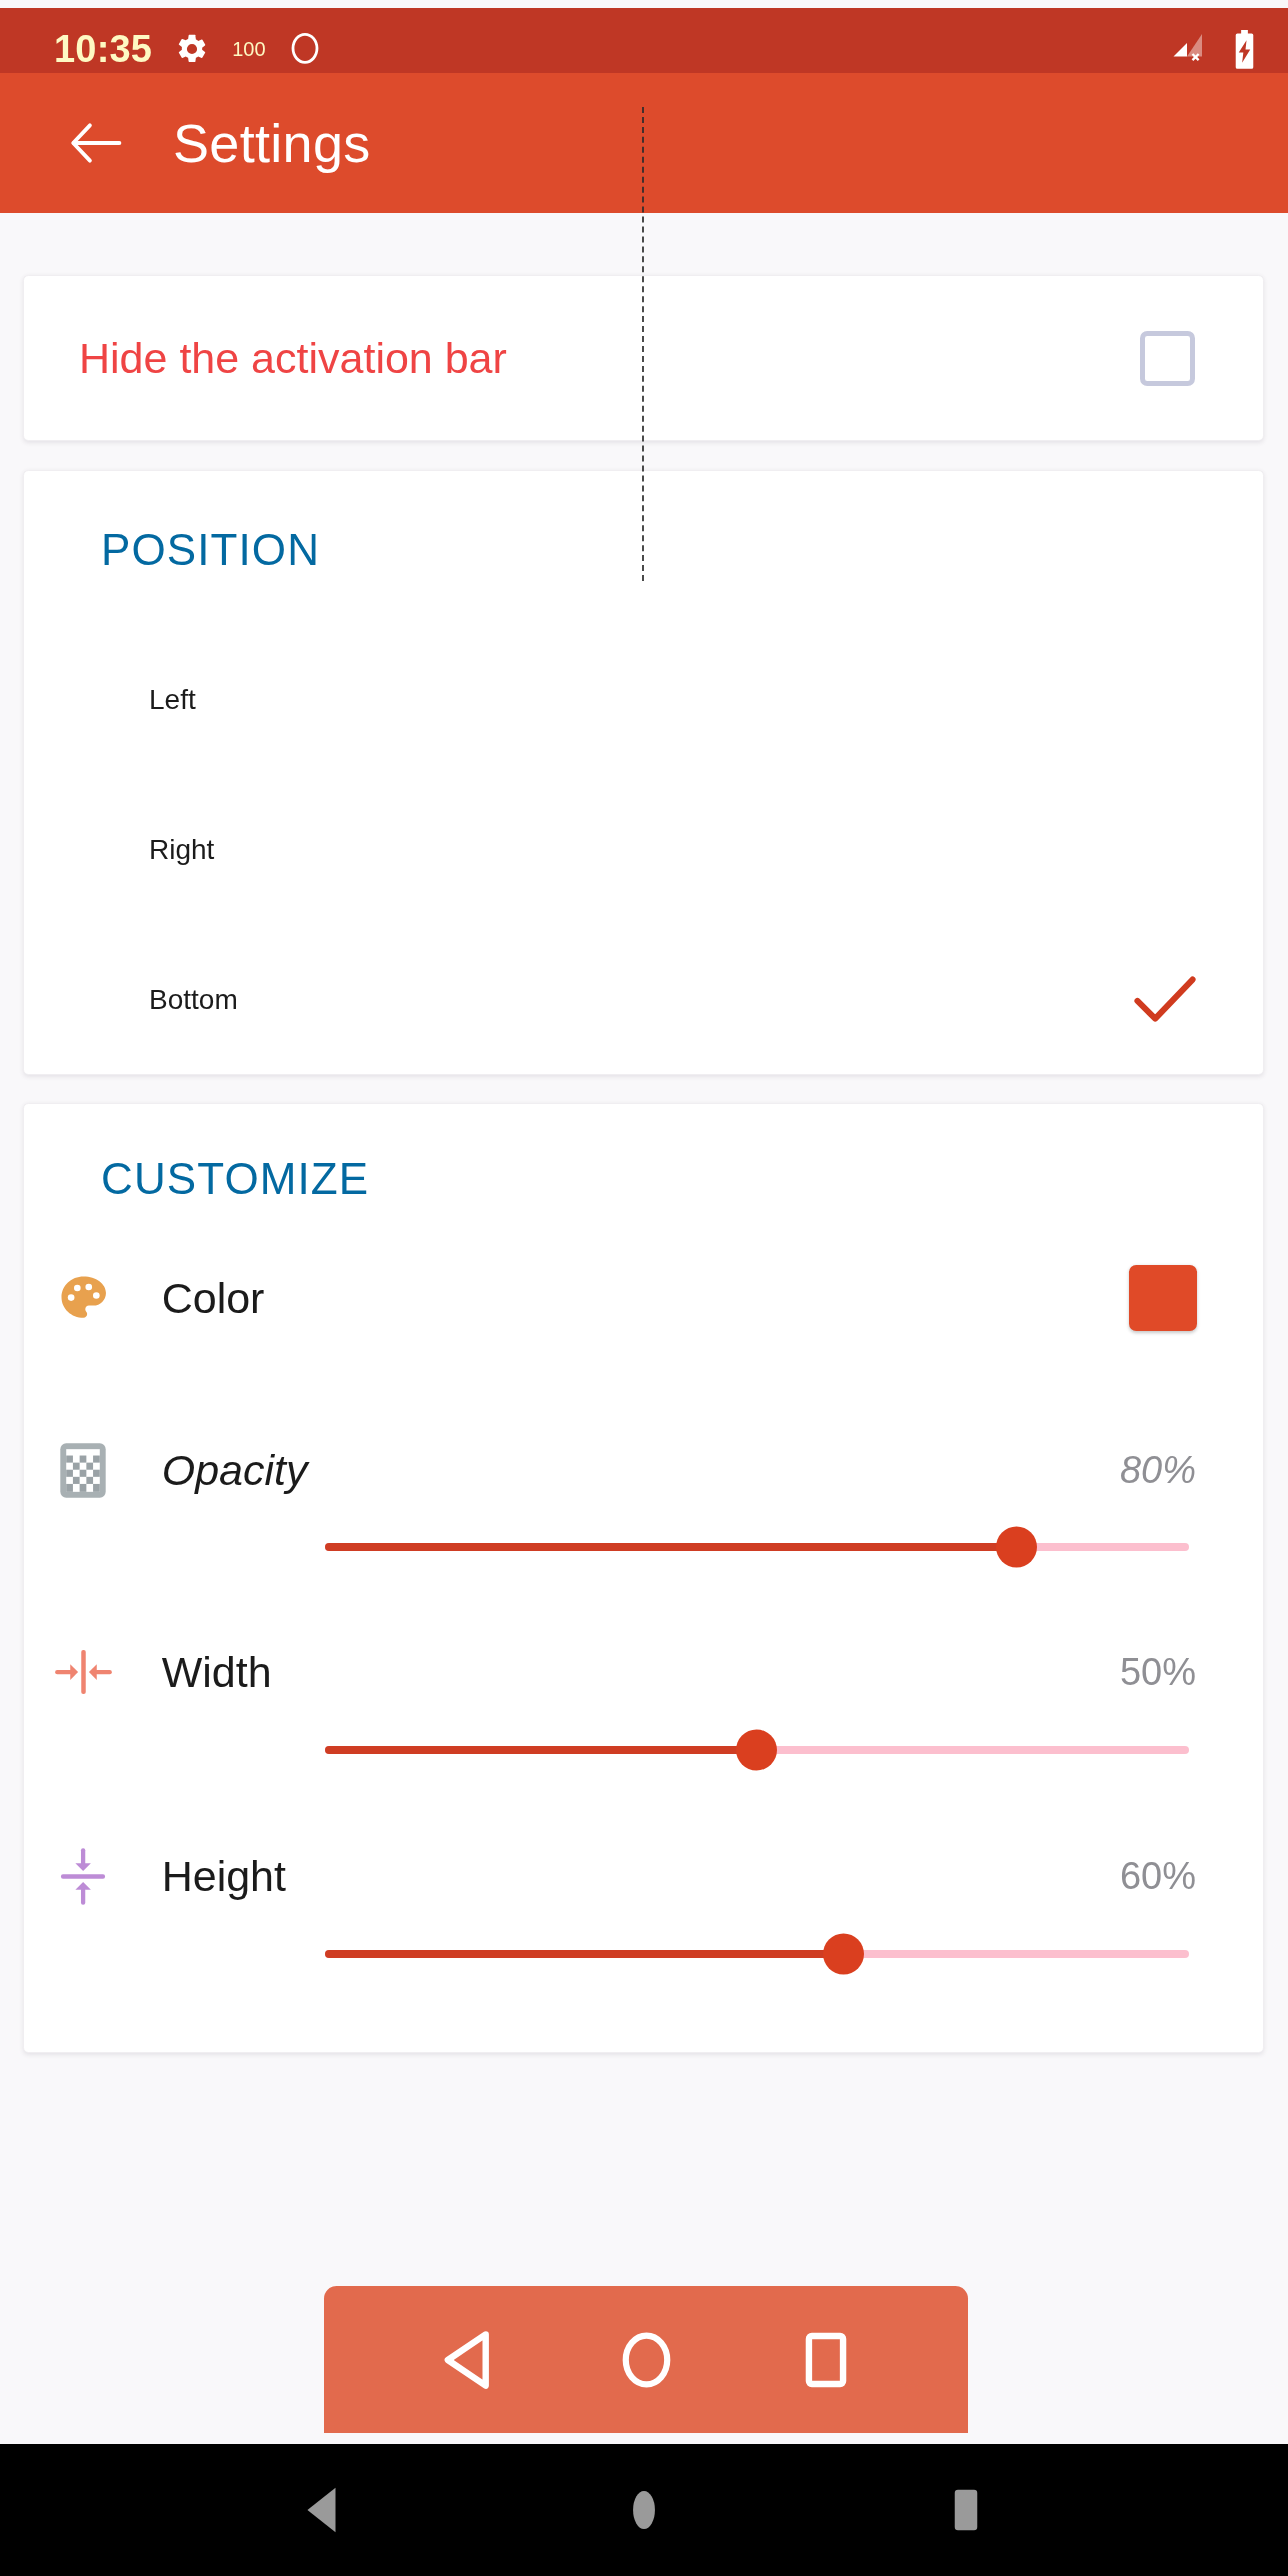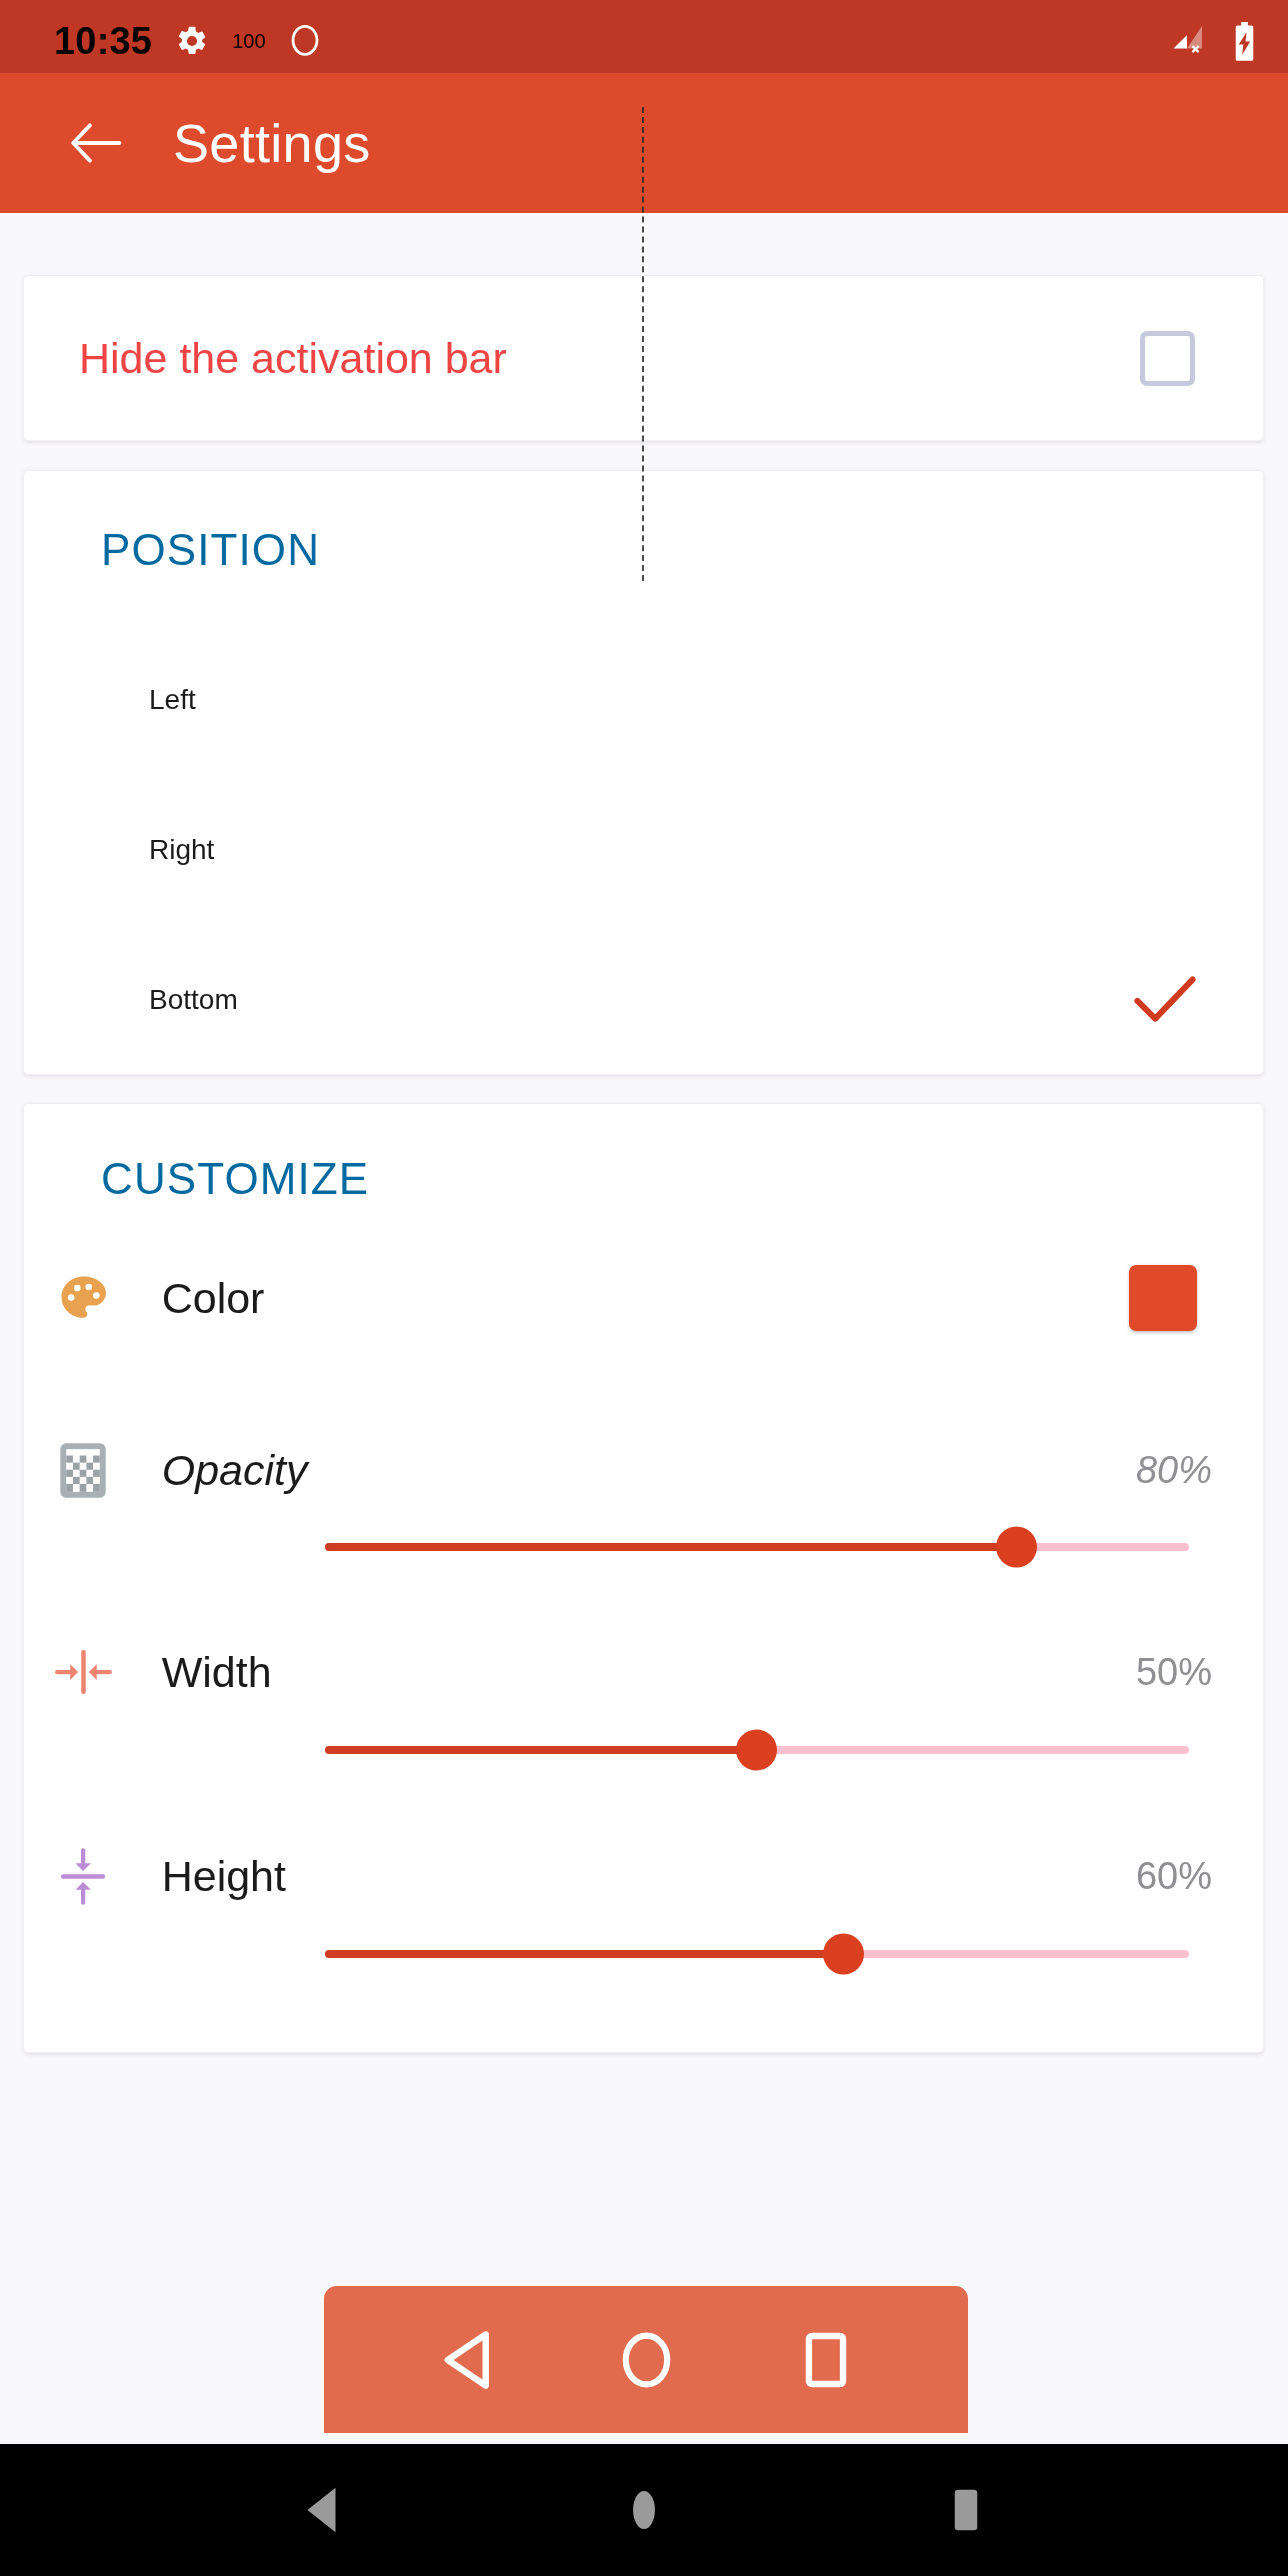--- a/index.html
+++ b/index.html
@@ -11,26 +11,26 @@
   }
   #screen {
     position:relative;
     width:1288px; height:2576px;
     background:#f9f8fa;
     overflow:hidden;
   }
 
   
   #status-bar {
-    position:absolute; left:0; top:0;
+    position:absolute; left:0; top:8px;
     width:1288px; height:73px;
     background:#bf3725;
     display:flex; align-items:center;
     padding:9px 30px 0 54px;
-    color:#000000;
+    color:#fef9c3;
   }
   #status-left { display:flex; align-items:center; gap:23px; flex:1; }
   .status-clock { font-size:38px; font-weight:600; letter-spacing:0.2px; line-height:1; }
   .status-num { font-size:20px; font-weight:400; line-height:1; }
   .gear-ic { width:34px; height:34px; display:block; }
   .circ-ic { width:32px; height:36px; display:block; }
   #status-right { display:flex; align-items:center; gap:23px; }
   .sig-ic { width:39px; height:36px; display:block; }
   .bat-ic { width:27px; height:39px; display:block; }
 
@@ -140,21 +140,21 @@
   #row-opacity { top:308px;font-style:italic; }
   #row-width   { top:510px; }
   #row-height  { top:714px; }
 
   .cust-icon {
     width:118px; min-width:118px;
     display:flex; align-items:center; justify-content:center;
   }
   .cust-icon svg { display:block; }
   .cust-label { font-size:43px; color:#1b1b1b; flex:1; margin-left:19.7px; }
-  .cust-value { font-size:38px; color:#8f8f94; margin-right:23px;text-align:right; }
+  .cust-value { font-size:38px; color:#8f8f94; margin-right:39px;text-align:right; }
 
   .color-swatch {
     width:68px; height:66px;
     background:#e04a28;
     border-radius:7.2px;
     margin-right:38px;
     box-shadow:0 1.8px 3.6px rgba(0,0,0,.22);
     cursor:pointer;
   }
 

